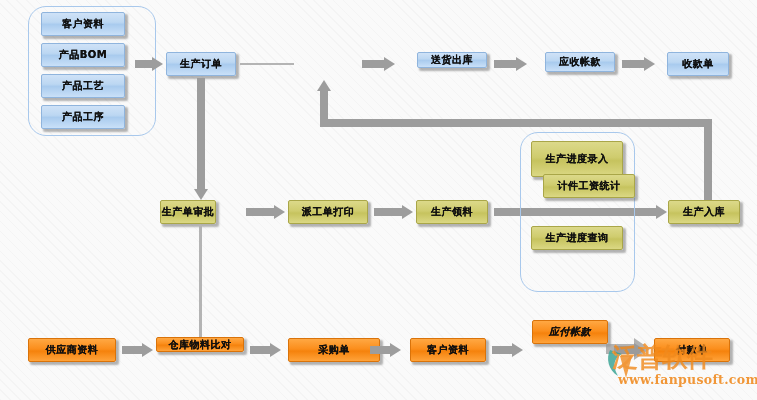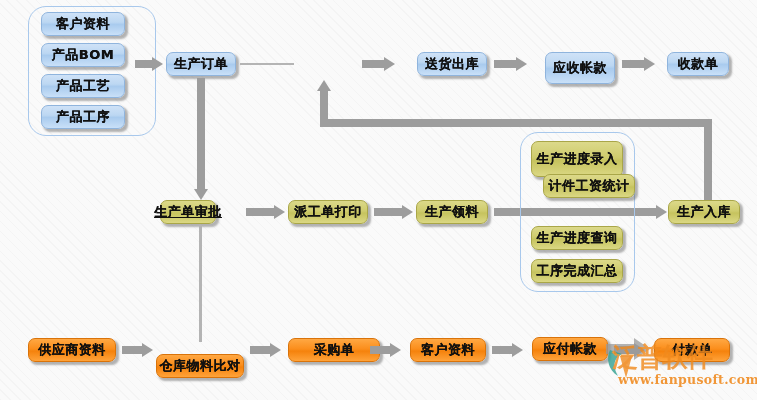--- a/index.html
+++ b/index.html
@@ -16,22 +16,22 @@
     background-image:repeating-linear-gradient(45deg,
        rgba(0,0,0,0.022) 0px, rgba(0,0,0,0.022) 1px,
        rgba(0,0,0,0) 1px, rgba(0,0,0,0) 7px);
   }
 
   
   .node{
     position:absolute;
     box-sizing:border-box;
     display:flex;align-items:center;justify-content:center;
-    border-radius:7px;
-    font-size:13px;
+    border-radius:2px;
+    font-size:10px;
     font-weight:bold;
     letter-spacing:0.5px;
     color:#111;
     white-space:nowrap;
     box-shadow:2.5px 2.5px 2px rgba(90,90,90,0.45);
     text-shadow:0 0 0 #000;
   }
   .node.blue{
     background:linear-gradient(to bottom,#cfe2f7 0%,#bcd7f2 42%,#a9cbee 52%,#c9e0f8 100%);
     border:1px solid #8fb4dd;
@@ -138,28 +138,28 @@
   <div class="node blue" style="left:166px;top:52px;width:70px;height:24px;">生产订单</div>
 
   <div class="thinline" style="left:240px;top:63px;width:54px;height:2px;"></div>
 
 
   <div class="arrow-r" style="left:362px;top:57px;width:34px;">
     <div class="shaft" style="width:22px;"></div>
     <div class="head" style="left:22px;"></div>
   </div>
 
-  <div class="node blue" style="left:417px;top:52px;width:70px;height:24px;">送货出库</div>
+  <div class="node blue" style="left:417px;top:52px;width:70px;height:16px;">送货出库</div>
 
   <div class="arrow-r" style="left:494px;top:57px;width:34px;">
     <div class="shaft" style="width:22px;"></div>
     <div class="head" style="left:22px;"></div>
   </div>
 
-  <div class="node blue" style="left:545px;top:52px;width:70px;height:32px;">应收帐款</div>
+  <div class="node blue" style="left:545px;top:52px;width:70px;height:20px;">应收帐款</div>
 
   <div class="arrow-r" style="left:622px;top:57px;width:34px;">
     <div class="shaft" style="width:22px;"></div>
     <div class="head" style="left:22px;"></div>
   </div>
 
   <div class="node blue" style="left:667px;top:52px;width:62px;height:24px;">收款单</div>
 
   <div class="arrow-d" style="left:194px;top:78px;height:122px;">
     <div class="shaft" style="height:111px;"></div>
@@ -168,21 +168,21 @@
 
   <div class="route" style="left:704px;top:119px;width:8px;height:85px;"></div>
 
   <div class="route" style="left:320px;top:119px;width:392px;height:8px;"></div>
 
   <div class="arrow-u" style="left:317px;top:80px;height:44px;">
     <div class="head"></div>
     <div class="shaft" style="height:36px;"></div>
   </div>
 
-  <div class="node olive" style="left:160px;top:200px;width:56px;height:24px;text-decoration:underline;">生产单审批</div>
+  <div class="node olive" style="left:160px;top:200px;width:56px;height:24px;">生产单审批</div>
 
   <div class="arrow-r" style="left:246px;top:205px;width:40px;">
     <div class="shaft" style="width:28px;"></div>
     <div class="head" style="left:28px;"></div>
   </div>
 
   <div class="node olive" style="left:288px;top:200px;width:80px;height:24px;">派工单打印</div>
 
   <div class="arrow-r" style="left:374px;top:205px;width:40px;">
     <div class="shaft" style="width:28px;"></div>
@@ -196,53 +196,52 @@
     <div class="head" style="left:162px;"></div>
   </div>
 
   <div class="node olive" style="left:668px;top:200px;width:72px;height:24px;">生产入库</div>
 
   <div class="group" id="g-progress" style="left:520px;top:132px;width:115px;height:160px;"></div>
 
   <div class="node olive" style="left:531px;top:141px;width:92px;height:36px;">生产进度录入</div>
   <div class="node olive" style="left:531px;top:174px;width:92px;height:24px;margin-left:12px;">计件工资统计</div>
   <div class="node olive" style="left:531px;top:226px;width:92px;height:24px;">生产进度查询</div>
-  <div class="node olive" style="left:531px;top:259px;width:92px;height:24px;">工序完成汇总</div>
 
   <div class="thinline" style="left:199px;top:226px;width:3px;height:116px;"></div>
 
   <div class="node orange" style="left:28px;top:338px;width:88px;height:24px;">供应商资料</div>
 
   <div class="arrow-r" style="left:122px;top:343px;width:32px;">
     <div class="shaft" style="width:20px;"></div>
     <div class="head" style="left:20px;"></div>
   </div>
 
-  <div class="node orange" style="left:156px;top:354px;width:88px;height:24px;">仓库物料比对</div>
+  <div class="node orange" style="left:156px;top:337px;width:88px;height:15px;">仓库物料比对</div>
 
   <div class="arrow-r" style="left:250px;top:343px;width:32px;">
     <div class="shaft" style="width:20px;"></div>
     <div class="head" style="left:20px;"></div>
   </div>
 
   <div class="node orange" style="left:288px;top:338px;width:92px;height:24px;">采购单</div>
 
   <div class="arrow-r" style="left:370px;top:343px;width:32px;">
     <div class="shaft" style="width:20px;"></div>
     <div class="head" style="left:20px;"></div>
   </div>
 
   <div class="node orange" style="left:410px;top:338px;width:76px;height:24px;">客户资料</div>
 
   <div class="arrow-r" style="left:492px;top:343px;width:32px;">
     <div class="shaft" style="width:20px;"></div>
     <div class="head" style="left:20px;"></div>
   </div>
 
-  <div class="node orange" style="left:532px;top:337px;width:76px;height:24px;">应付帐款</div>
+  <div class="node orange" style="left:532px;top:320px;width:76px;height:24px;font-style:italic;">应付帐款</div>
 
   <div class="arrow-r" style="left:614px;top:343px;width:32px;">
     <div class="shaft" style="width:20px;"></div>
     <div class="head" style="left:20px;"></div>
   </div>
 
   <div class="node orange" style="left:654px;top:338px;width:76px;height:24px;">付款单</div>
 
   <div id="watermark">
     <svg id="wm-mark" width="52" height="44" viewBox="0 0 52 44">

